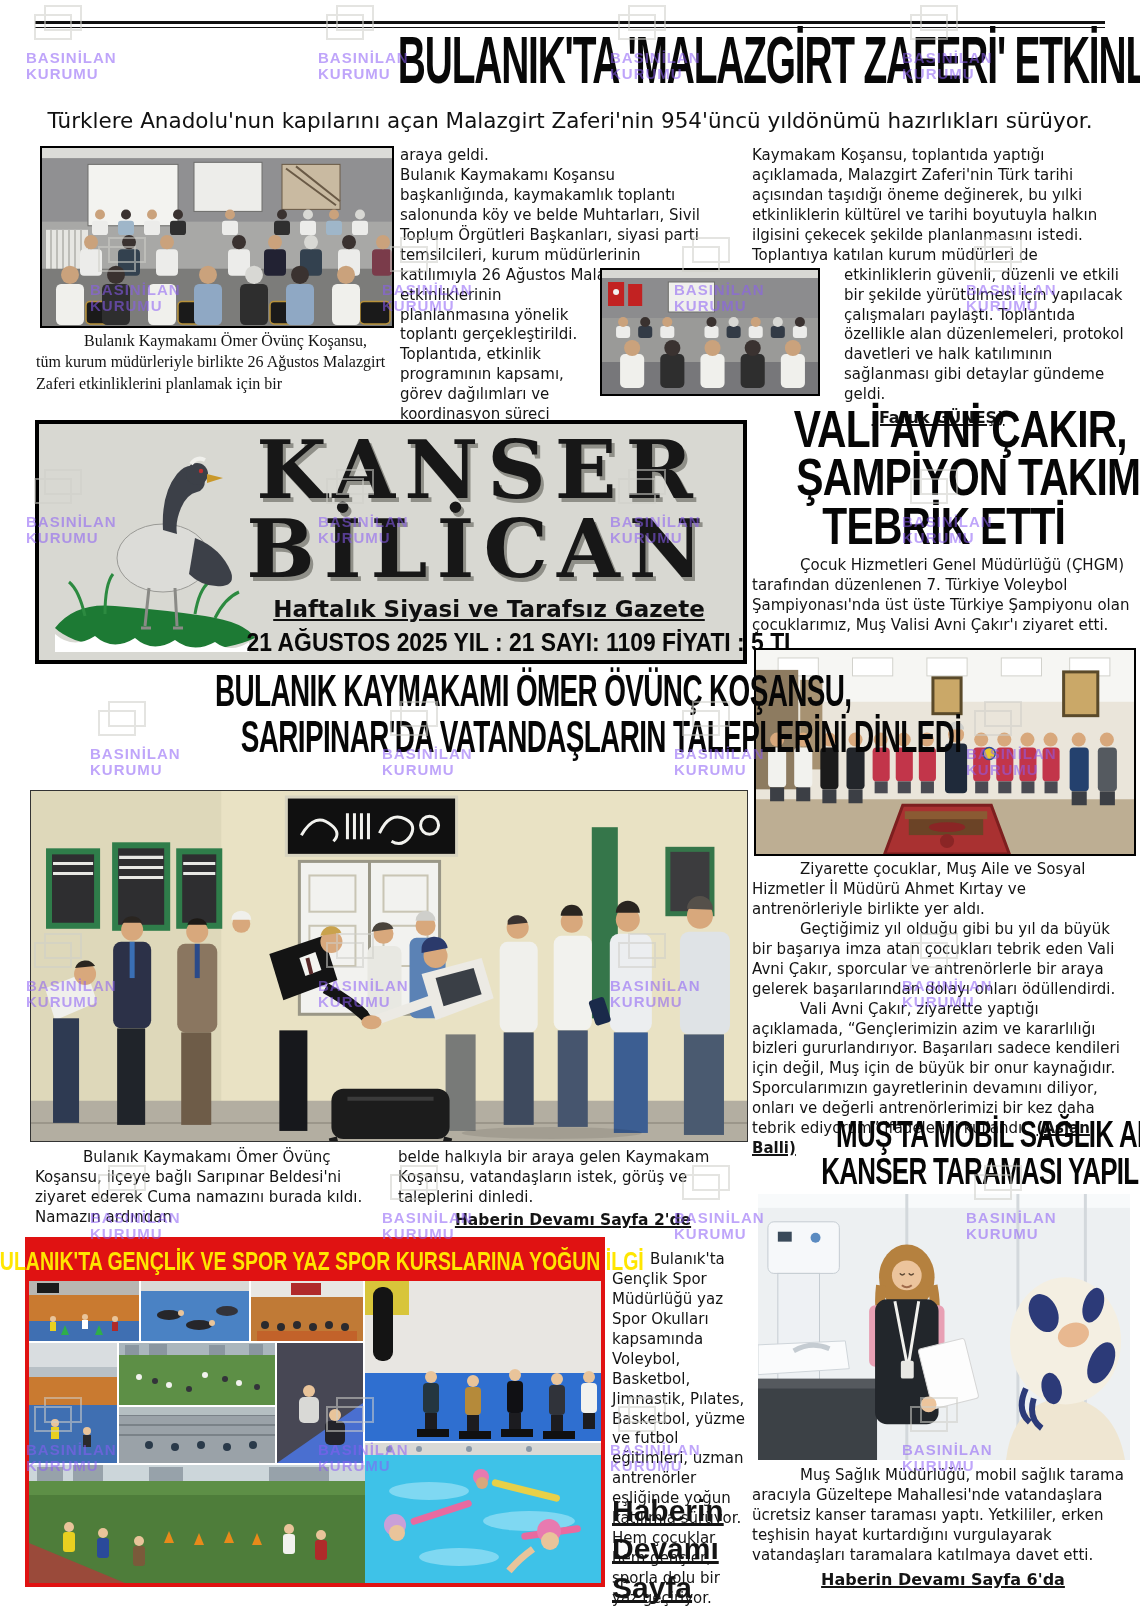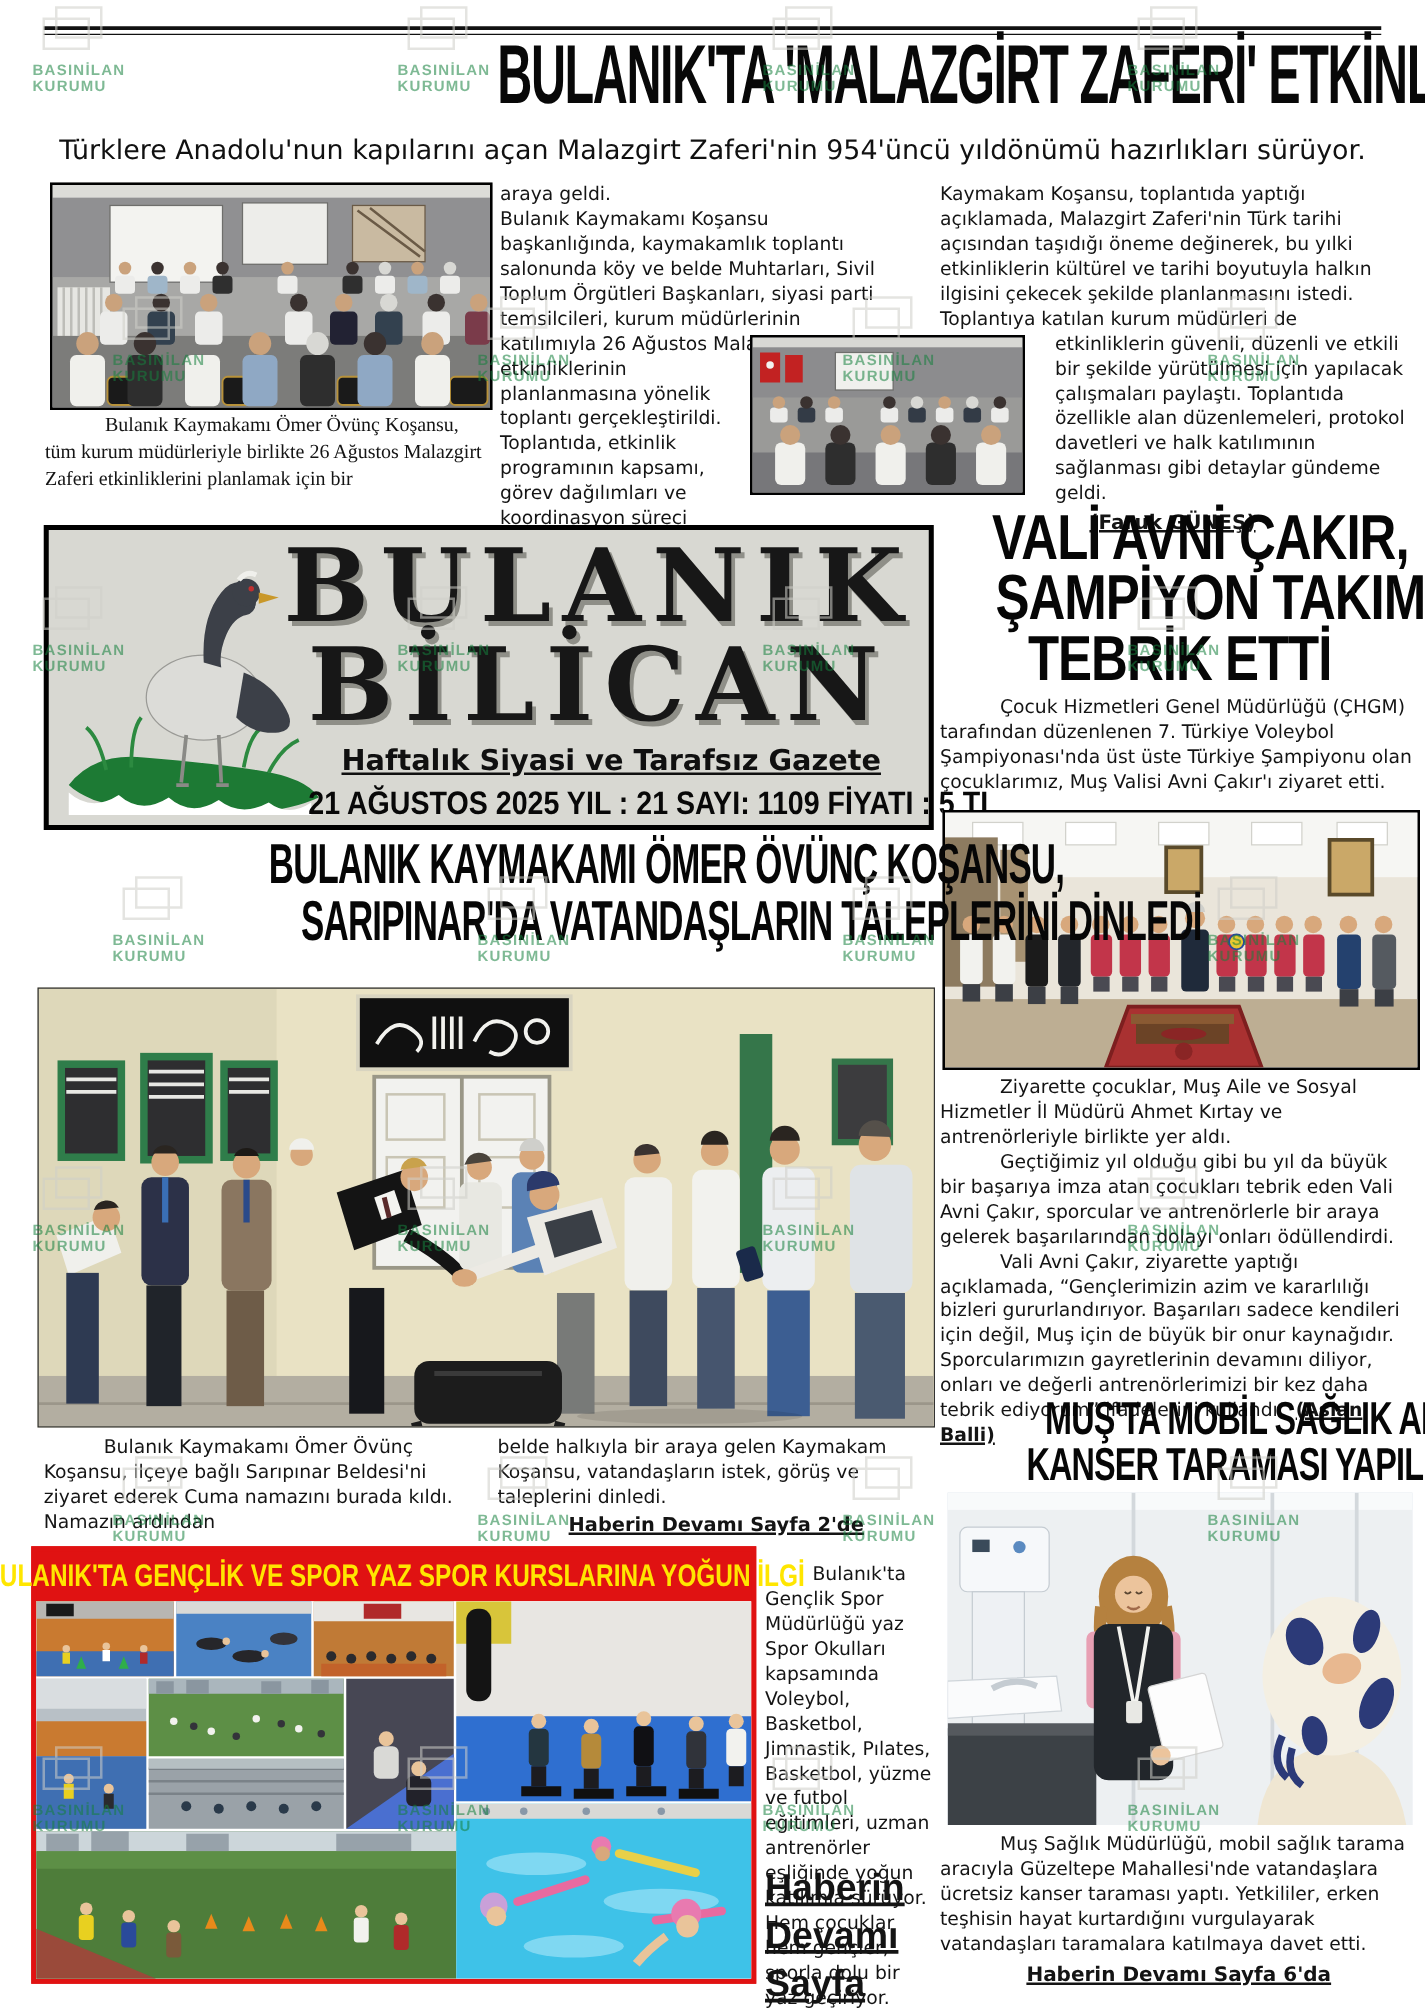--- a/index.html
+++ b/index.html
@@ -70,22 +70,22 @@
     font-weight:bold;font-size:37px;line-height:1.0;letter-spacing:-1px;color:#060606;}
   .health-hl .cx{transform:scaleX(.70);}
   .health-photo{left:758px;top:1194px;width:372px;height:266px;overflow:hidden;background:#e8ecef;}
   .health-body{left:752px;top:1466px;width:382px;}
   .health-cont{text-align:center;display:block;margin-top:3px;font-size:16px;}
   
   .wm-layer{position:absolute;inset:0;pointer-events:none;z-index:50;opacity:.55;color:#cfcfc9;}
   .wm-tile{position:absolute;width:150px;}
   .wm-cube{width:34px;height:22px;border:2px solid currentColor;position:relative;margin:0 0 10px 8px;}
   .wm-cube::before{content:"";position:absolute;left:8px;top:-11px;width:34px;height:22px;border:2px solid currentColor;}
-  .wm-t1,.wm-t2{font-family:"Liberation Sans",sans-serif;font-weight:bold;font-size:12px;
-     letter-spacing:1px;color:#15803d;line-height:1.05;}
+  .wm-t1,.wm-t2{font-family:"Liberation Sans",sans-serif;font-weight:bold;font-size:15px;
+     letter-spacing:1px;color:#8b5cf6;line-height:1.05;}
 </style>
 </head>
 <body>
 
 <div class="page">
 
   <div class="abs top-rule"></div>
 
   <div class="abs h1wrap">
     <span class="cx">BULANIK'TA  'MALAZGİRT ZAFERİ' ETKİNLİKLERİ TOPLANTISI</span>
@@ -289,21 +289,21 @@
       <path d="M150 100 q26 10 36 34 q4 12 -8 14 q-20 2 -34 -12z" fill="#3c4048"></path>
       <path d="M118 92 q-2 -36 14 -56 q8 -10 18 -8 q10 2 10 14 q0 10 -8 12 q-10 2 -16 16 q-6 14 -4 26z" fill="#3c4048"></path>
       <circle cx="152" cy="36" r="11" fill="#3c4048"></circle>
       <path d="M146 26 q6 -8 14 -4" stroke="#f0f0ec" stroke-width="4" fill="none"></path>
       <circle cx="156" cy="33" r="2.2" fill="#c03030"></circle>
       <path d="M162 36 l16 4 l-16 5z" fill="#c9982a"></path>
       <path d="M104 150 l-4 38 M130 150 l2 38" stroke="#8a8a86" stroke-width="3"></path>
       <path d="M96 190 l10 0 M128 190 l10 0" stroke="#8a8a86" stroke-width="3"></path>
     </svg>
     <div class="mast-title">
-      <div>BULANIK</div>
+      <div>KANSER</div>
       <div>BİLİCAN</div>
     </div>
     <div class="mast-tagline">Haftalık Siyasi ve Tarafsız Gazete</div>
     <div class="mast-dateline">
       <span class="cx">21  AĞUSTOS  2025 YIL : 21   SAYI: 1109  FİYATI : 5 TL</span>
     </div>
   </div>
 
   <div class="abs vali-hl">
     <div><span class="cx">VALİ AVNİ ÇAKIR,</span></div>

